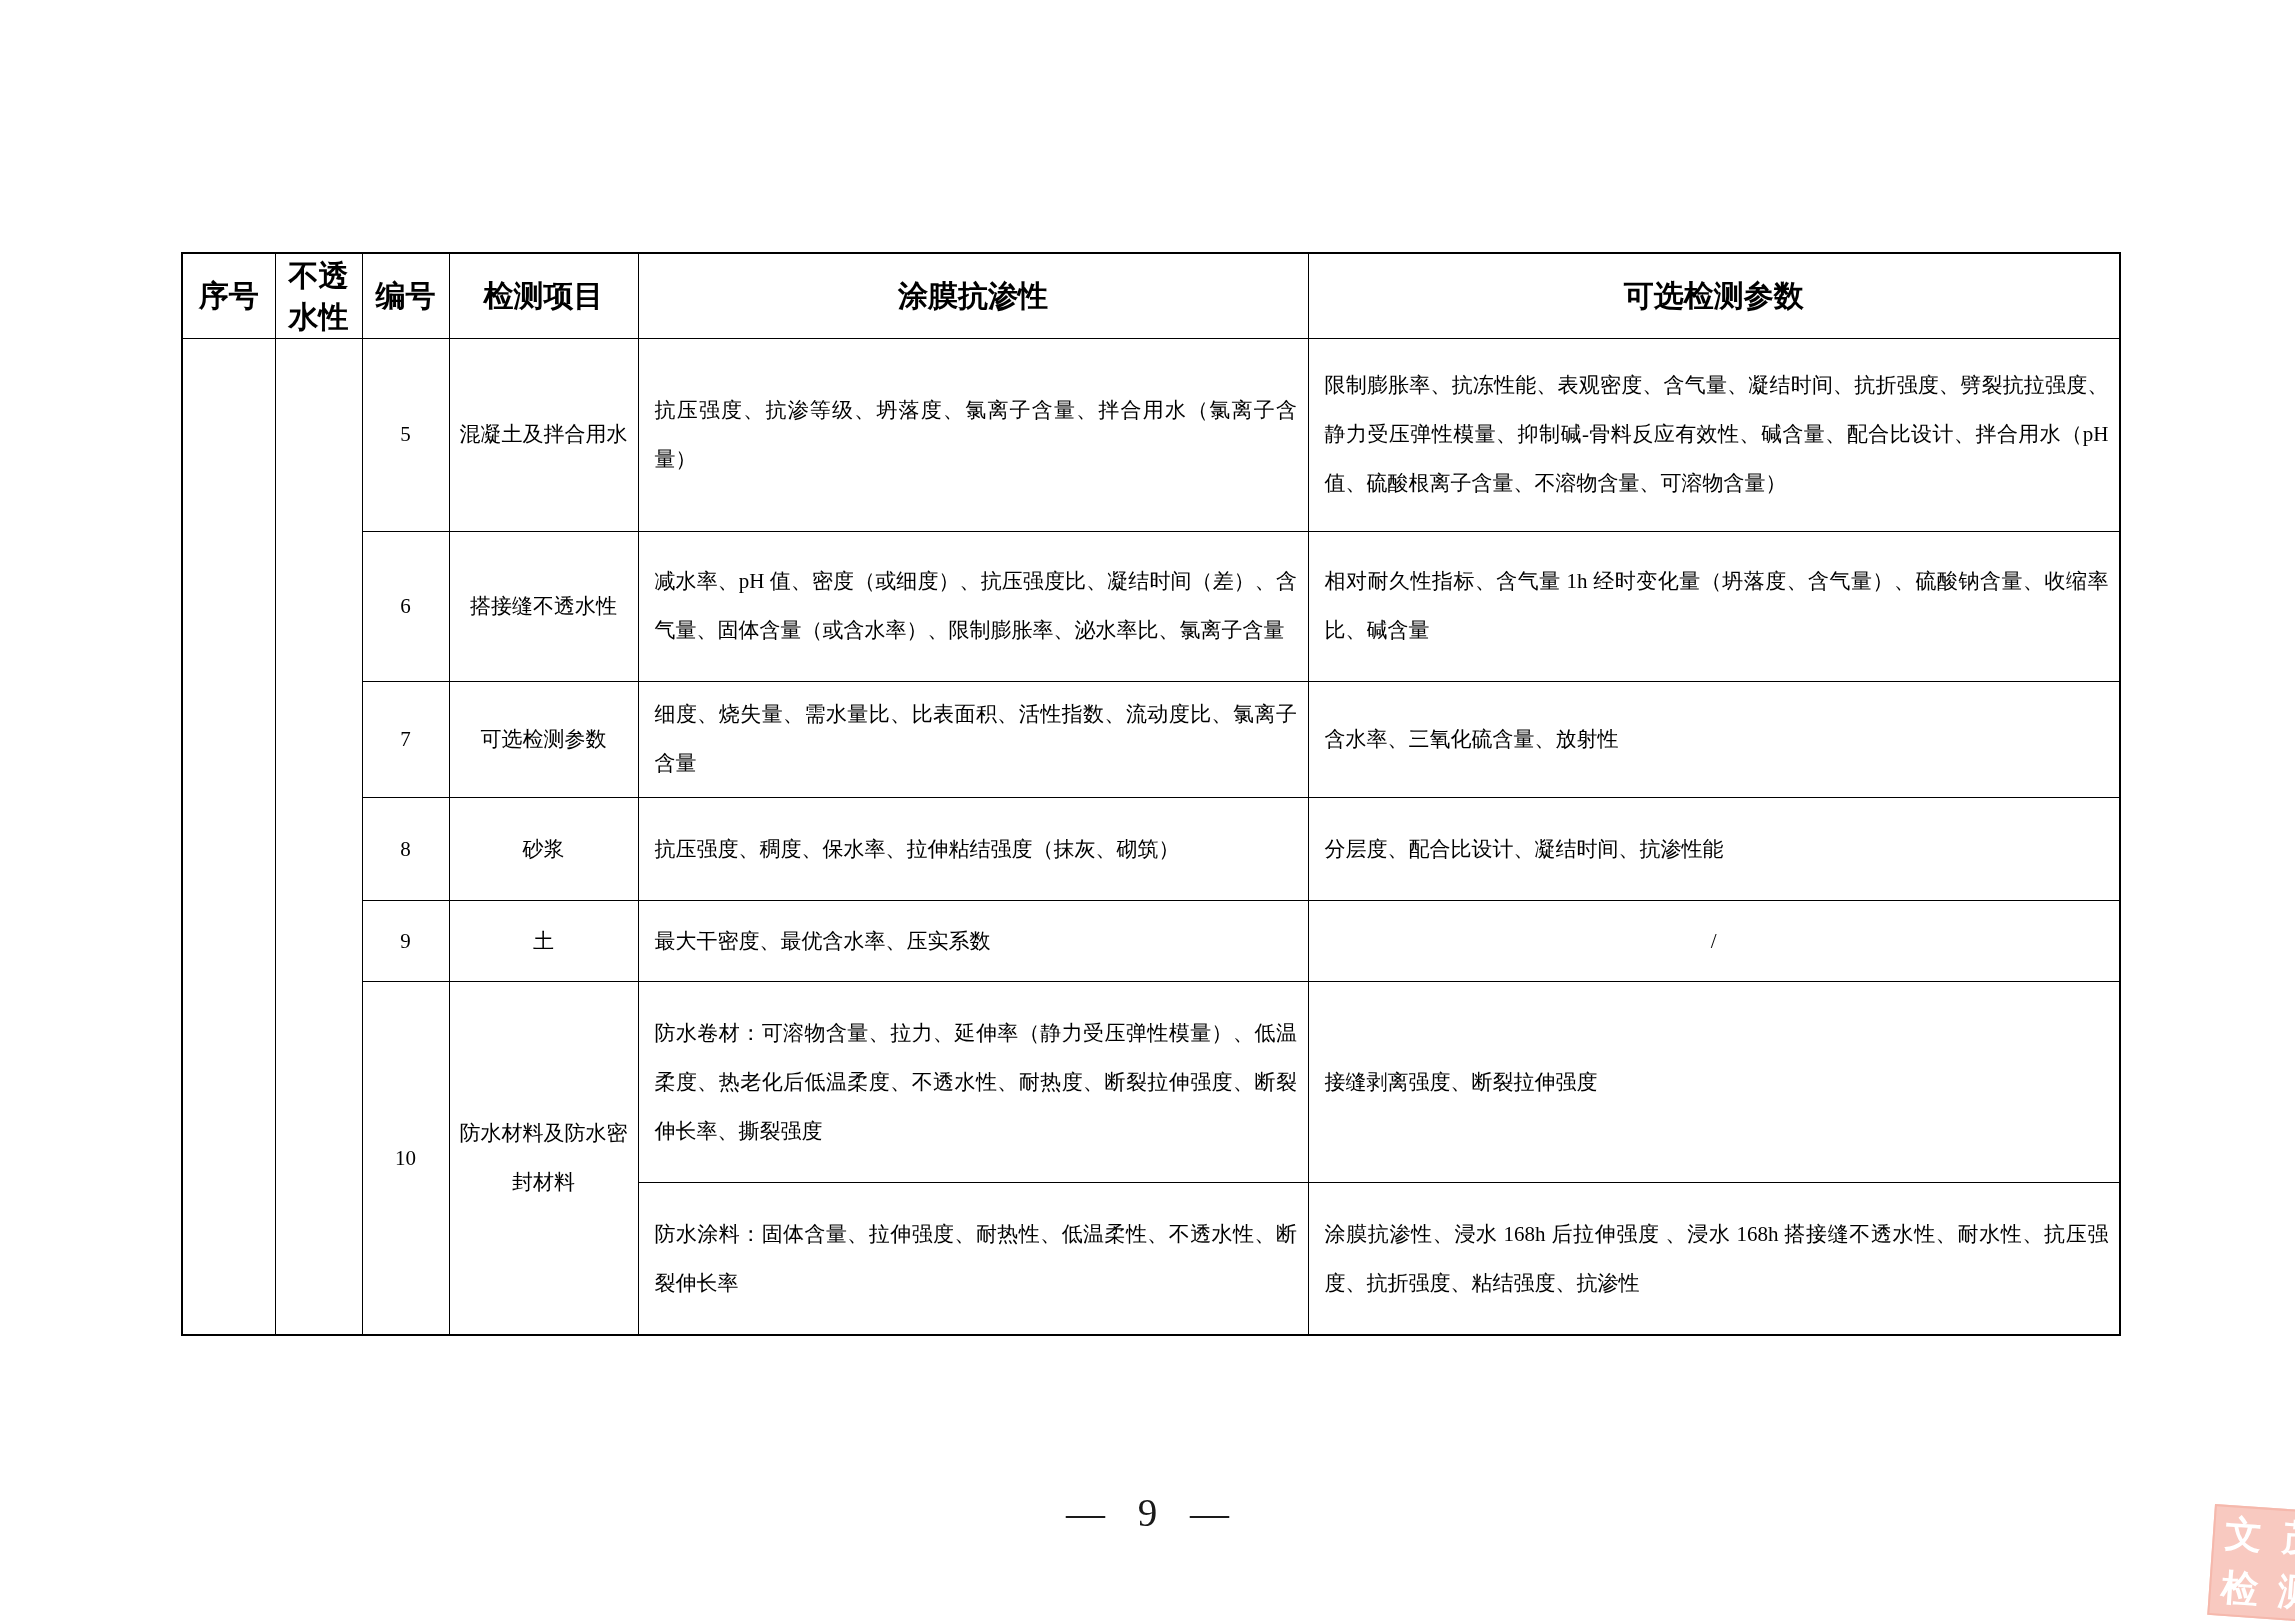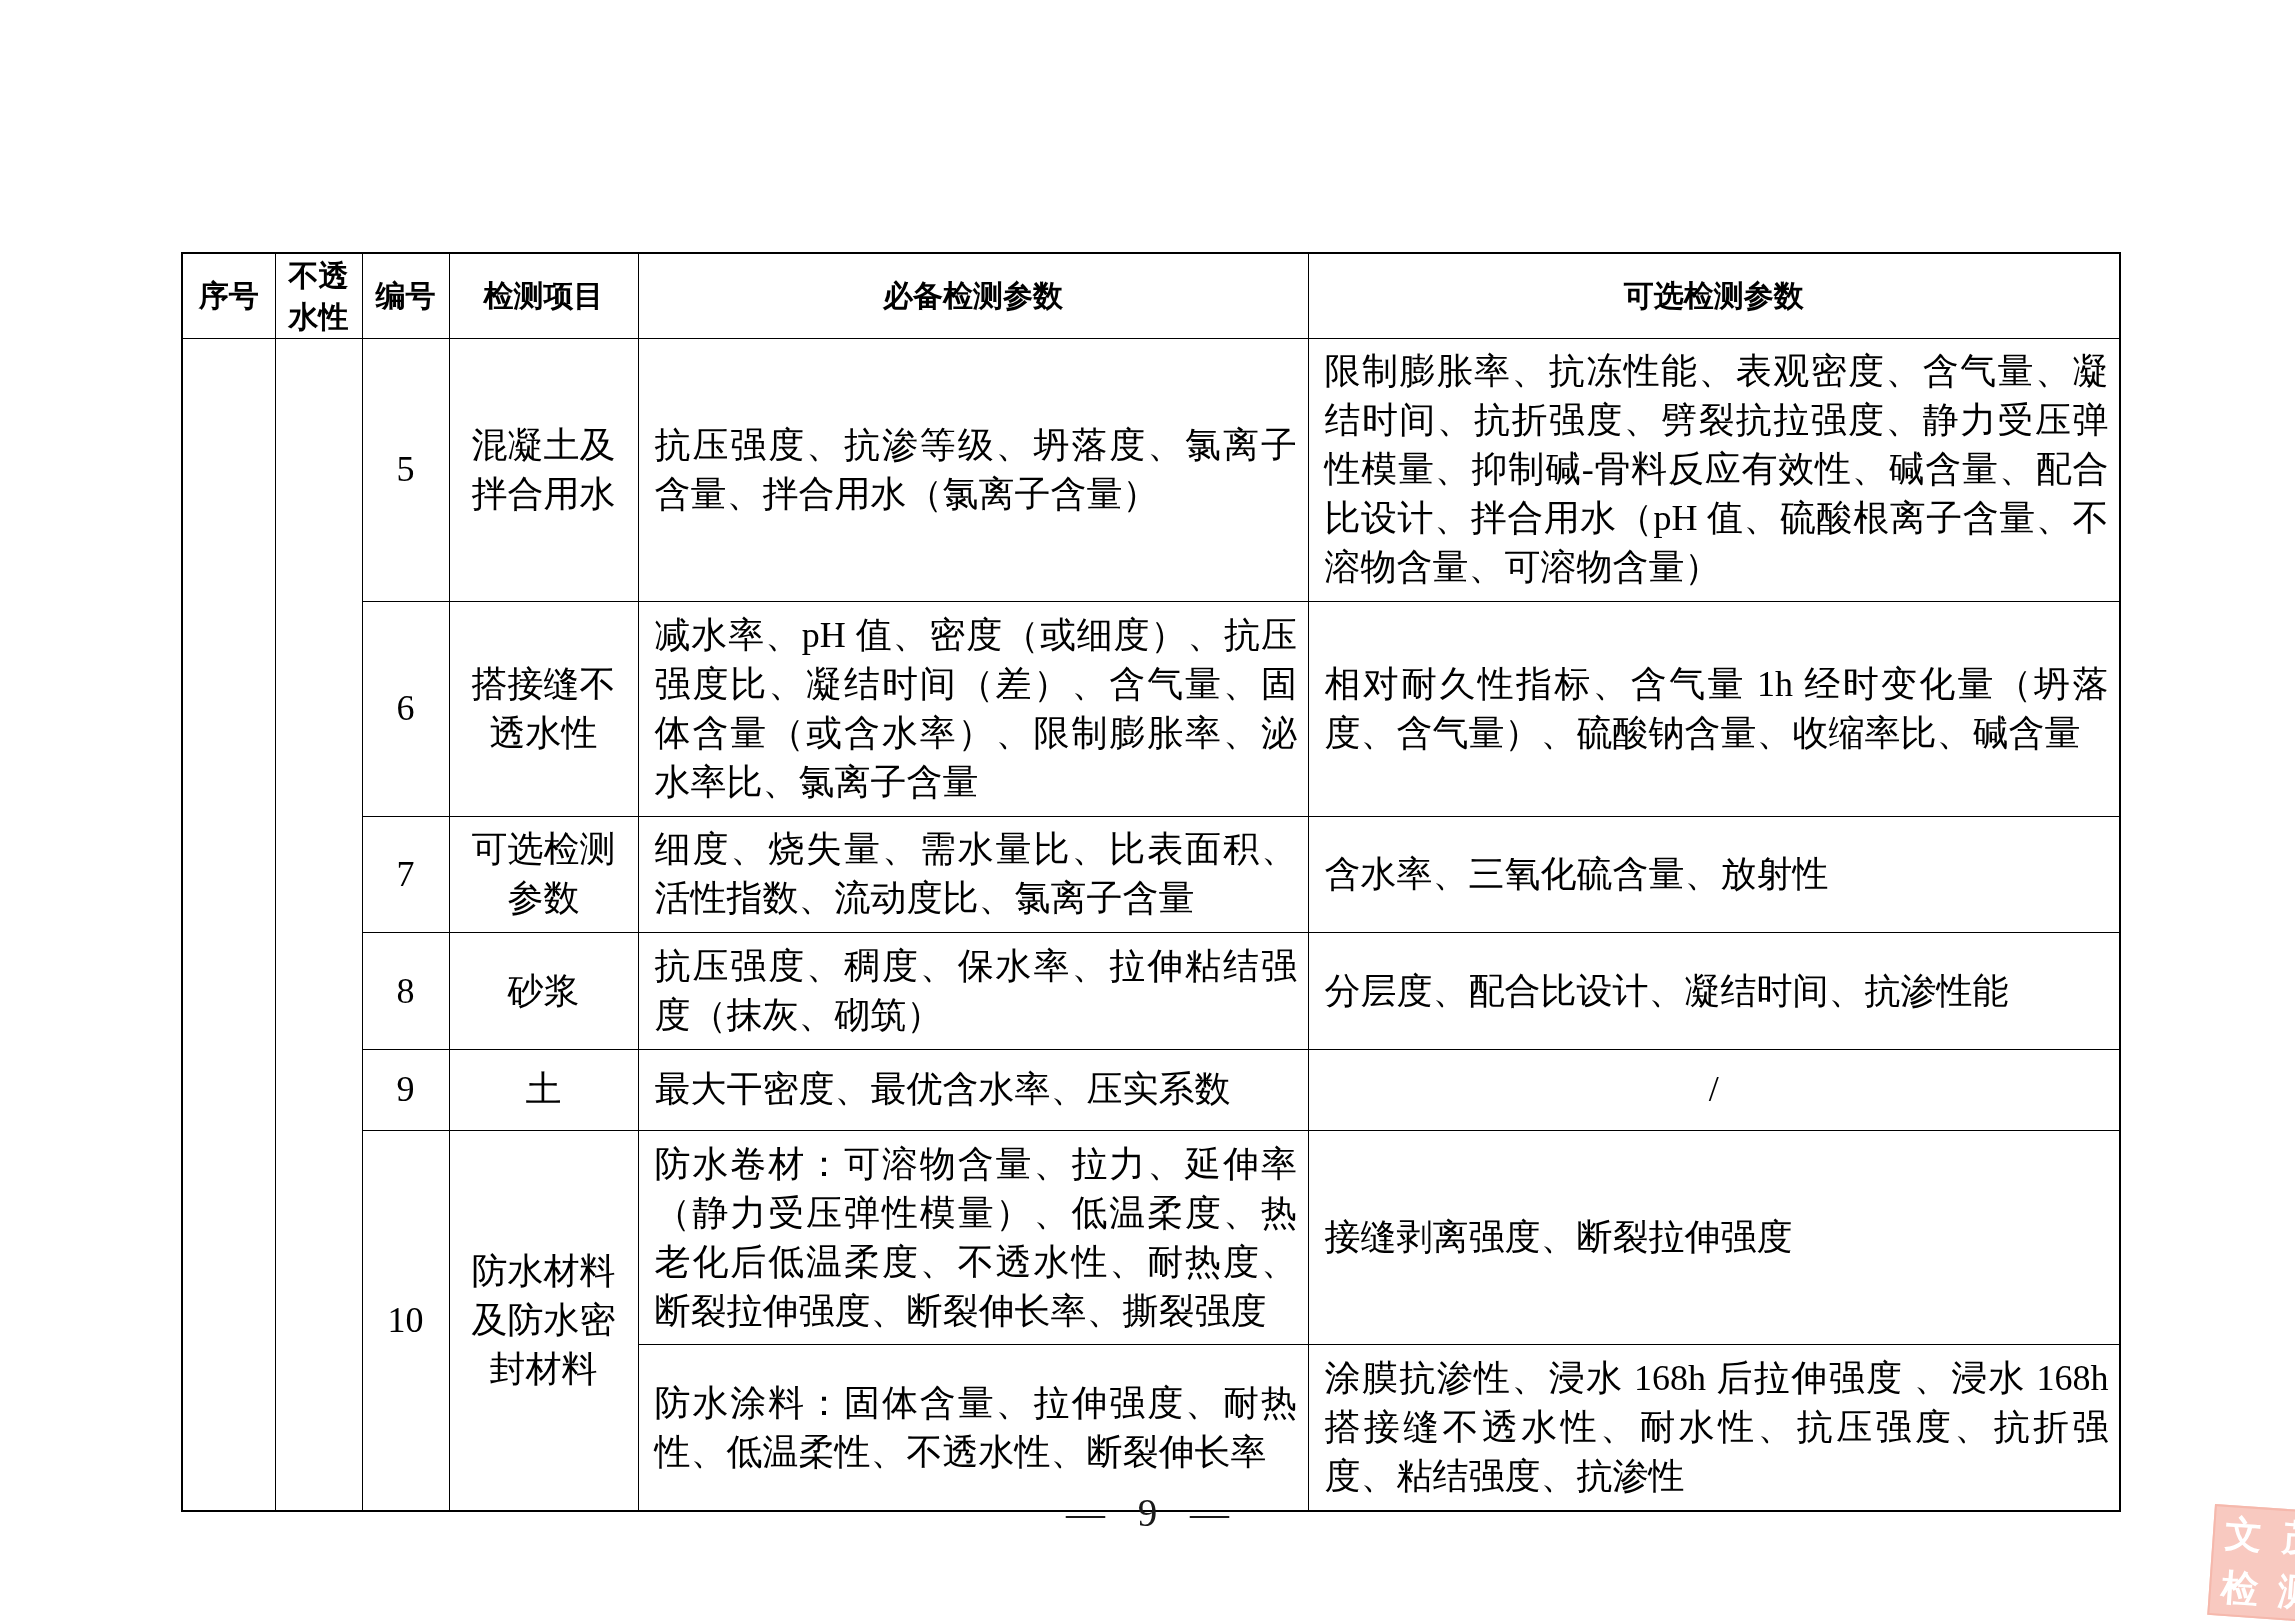--- a/index.html
+++ b/index.html
@@ -35,21 +35,21 @@
   .doc-table th {
     font-family: "Liberation Sans", sans-serif;
     font-weight: bold;
     font-size: 30px;
     line-height: 41px;
     text-align: center;
     vertical-align: middle;
     padding: 0 3.5px;
   }
   .doc-table td {
-    font-size: 36px;
+    font-size: 21px;
     line-height: 49px;
     vertical-align: middle;
   }
   td.cell-center {
     text-align: center;
     padding: 0 8.8px;
   }
   td.cell-param {
     text-align: justify;
     text-justify: inter-ideograph;
@@ -119,21 +119,21 @@
     <col style="width:189px">
     <col style="width:670px">
     <col style="width:812px">
   </colgroup>
   <tbody>
     <tr class="row-header">
       <th>序号</th>
       <th>不透水性</th>
       <th>编号</th>
       <th>检测项目</th>
-      <th>必备检测参数</th>
+      <th>涂膜抗渗性</th>
       <th>可选检测参数</th>
     </tr>
 
     <tr class="row-5">
       <td rowspan="7" class="cell-center"></td>
       <td rowspan="7" class="cell-center"></td>
       <td class="cell-center">5</td>
       <td class="cell-center">混凝土及拌合用水</td>
       <td class="cell-param">抗压强度、抗渗等级、坍落度、氯离子含量、拌合用水（氯离子含量）</td>
       <td class="cell-param">限制膨胀率、抗冻性能、表观密度、含气量、凝结时间、抗折强度、劈裂抗拉强度、静力受压弹性模量、抑制碱-骨料反应有效性、碱含量、配合比设计、拌合用水（pH 值、硫酸根离子含量、不溶物含量、可溶物含量）</td>

